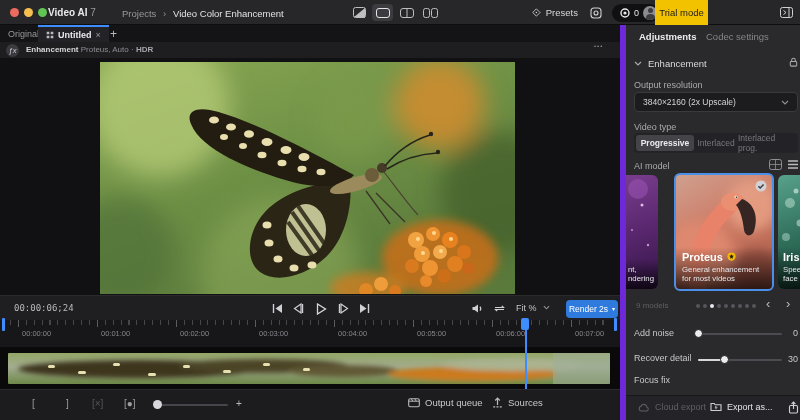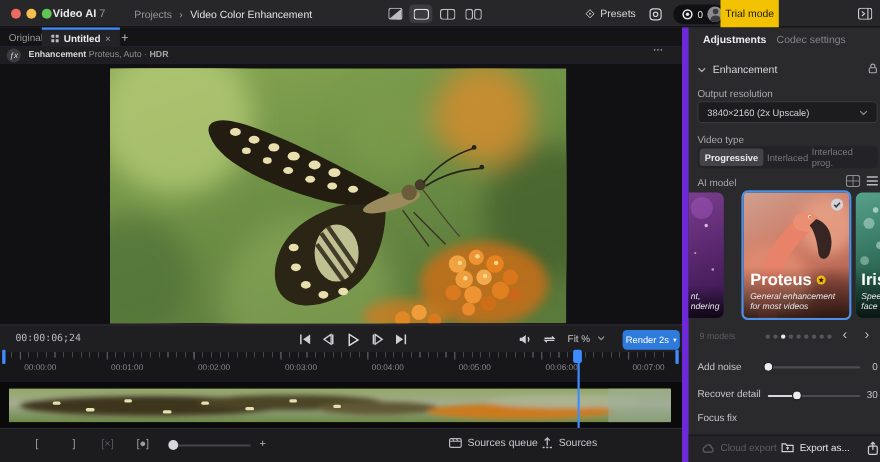--- a/index.html
+++ b/index.html
@@ -1,17 +1,17 @@
 <!DOCTYPE html>
 <html><head>
 <meta charset="utf-8">
 <style>
   * { margin:0; padding:0; box-sizing:border-box; font-family:"Liberation Sans", sans-serif; }
   html,body { width:800px; height:420px; background:#0e0e0f; overflow:hidden; }
-  .window { position:relative; width:668px; height:420px; background:#4c1d95; color:#d6d6d9; font-size:10px; }
+  .window { position:relative; width:668px; height:420px; background:#bef264; color:#d6d6d9; font-size:10px; }
   .abs { position:absolute; }
 
   
   .titlebar { position:absolute; left:0; top:0; width:800px; height:25px; background:#27272a; border-bottom:1px solid #0d0d0e; }
   .tl-dot { position:absolute; top:8px; width:9px; height:9px; border-radius:50%; }
   .appname { position:absolute; left:48px; top:7px; font-size:10px; font-weight:bold; color:#e9e9ec; }
   .appver { color:#98989d; font-weight:normal; }
   .crumb { position:absolute; top:7.5px; font-size:9.5px; color:#97979c; }
   .crumb.cur { color:#e2e2e5; }
   .viewbtn { position:absolute; top:4px; width:21px; height:17px; display:flex; align-items:center; justify-content:center; border-radius:4px; }
@@ -53,22 +53,22 @@
   .ptab { position:absolute; top:6px; font-size:9.5px; color:#85858a; }
   .ptab.active { color:#ececf0; font-weight:bold; }
   .plabel { position:absolute; left:8px; font-size:9px; color:#a9a9ae; }
   .dropdown { position:absolute; left:8px; width:164px; height:20px; background:#1c1c1f; border:1px solid #3a3a3e; border-radius:4px; display:flex; align-items:center; padding:0 8px; font-size:8.5px; color:#d3d3d7; }
   .seggroup { position:absolute; background:#232327; border-radius:4px; display:flex; align-items:center; padding:2px; }
   .seg { display:flex; align-items:center; justify-content:center; font-size:8.5px; color:#77777d; border-radius:3px; height:16px; }
   .seg.active { background:#434348; color:#ececf0; font-weight:bold; }
   .carousel { position:absolute; left:0; top:147px; width:180px; height:120px; overflow:hidden; }
   .card { position:absolute; border-radius:6px; overflow:hidden; }
   .card-overlay { position:absolute; left:0; right:0; bottom:0; padding:4px 6px 5px; background:linear-gradient(180deg,transparent,rgba(0,0,0,.72)); }
-  .card-name { font-size:15px; font-weight:bold; color:#fff; display:flex; align-items:center; gap:4px; }
-  .card-desc { font-size:7.8px; font-style:italic; color:#e6e6e9; line-height:1.25; margin-top:2px; }
+  .card-name { font-size:11px; font-weight:bold; color:#fff; display:flex; align-items:center; gap:4px; }
+  .card-desc { font-size:7.8px; color:#e6e6e9; line-height:1.25; margin-top:2px; }
   .dot { width:4px; height:4px; border-radius:50%; background:#55555b; }
   .dot.active { background:#e8e8ec; }
   .slider-track { position:absolute; height:2px; background:#4b4b51; border-radius:1px; }
   .slider-fill { position:absolute; height:2px; background:#d8d8dc; border-radius:1px; }
   .slider-handle { position:absolute; width:9px; height:9px; border-radius:50%; background:#ececef; border:1.5px solid #1a1a1c; }
   .pvalue { position:absolute; font-size:9px; color:#c6c6cb; width:22px; text-align:right; }
   .pfooter { position:absolute; left:0; top:370px; width:180px; height:25px; background:#242428; border-top:1px solid #18181a; }
   .nowrap { white-space:nowrap; }
   svg { display:block; }
 </style>
@@ -386,21 +386,21 @@
     <div class="abs" style="left:156px;top:13.5px;width:72px;height:2px;background:#45454b;border-radius:1px"></div>
     <div class="abs" style="left:153px;top:10px;width:9px;height:9px;border-radius:50%;background:#d8d8dc"></div>
     <div class="bt-glyph" style="left:236px;color:#b9b9be">+</div>
 
     <div class="bt-item" style="left:408px">
       <svg width="12" height="11" viewBox="0 0 12 11">
           <rect x="0.7" y="1.7" width="10.6" height="8" rx="1.5" fill="none" stroke="#b9b9be" stroke-width="1.1"></rect>
           <path d="M0.7 4.2h10.6" stroke="#b9b9be" stroke-width="1"></path>
           <path d="M3.2 1.7l1.6 2.5M6.7 1.7l1.6 2.5" stroke="#b9b9be" stroke-width="1"></path>
         </svg>
-      <span>Sources queue</span>
+      <span>Output queue</span>
     </div>
     <div class="bt-item" style="left:492px">
       <svg width="11" height="11" viewBox="0 0 11 11">
           <path d="M5.5 8V1.5M3.2 3.5L5.5 1.2l2.3 2.3" fill="none" stroke="#b9b9be" stroke-width="1.2"></path>
           <path d="M1.2 9.8h8.6" stroke="#b9b9be" stroke-width="1.2" stroke-dasharray="2 1.3"></path>
         </svg>
       <span>Sources</span>
     </div>
   </div>
 

